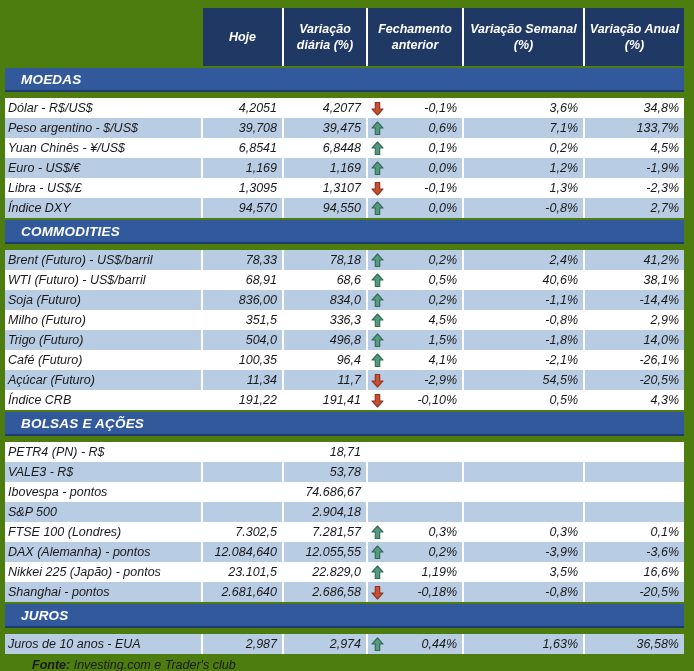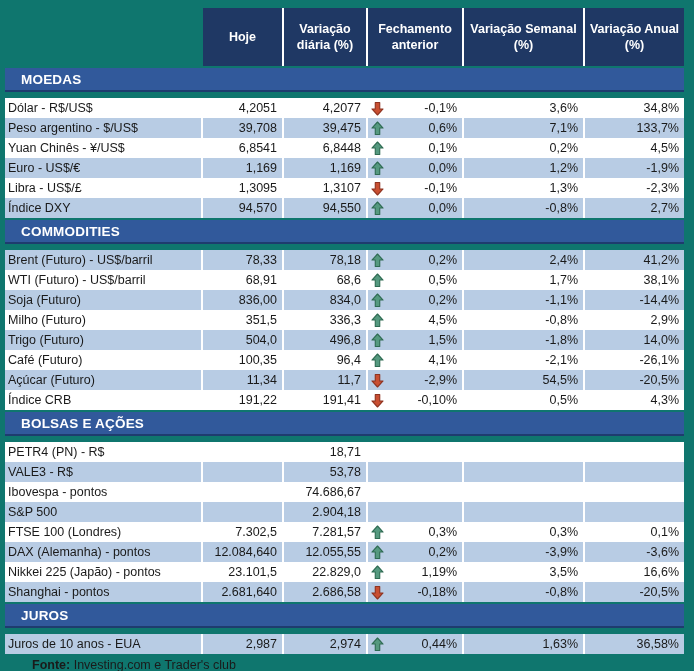--- a/index.html
+++ b/index.html
@@ -1,19 +1,19 @@
 <!DOCTYPE html>
 <html style="--header-bg: #1F3864; --header-text: #FFFFFF; --section-bg: #31599B; --section-border: #1E3C6E; --row-shaded: #B8CCE4; --row-plain: #FFFFFF; --text: #1A1A1A;"><head>
 <meta charset="utf-8">
 <style>
   html,body{margin:0;padding:0;}
   .page{
-    width:694px;height:671px;background:#0f766e;overflow:hidden;
+    width:694px;height:671px;background:#4d7c0f;overflow:hidden;
     font-family:"Liberation Sans",sans-serif;color:var(--text,#1a1a1a);
-    position:relative;box-sizing:border-box;
+    position:relative;box-sizing:border-box;font-style:italic;
   }
   .sheet{width:679px;margin:8px 0 0 5px;}
   .grid-row{
     display:grid;
     grid-template-columns:198px 81px 84px 96px 121px 99px;
   }
   
   .header-row .hcell{
     background:var(--header-bg);color:var(--header-text);
     font-weight:bold;font-size:12.5px;line-height:1.3;
@@ -189,21 +189,21 @@
           <div class="cell num">68,91</div>
           <div class="cell num">68,6</div>
           <div class="cell diaria">
             <span class="arrow">
               <svg width="13" height="15" viewBox="0 0 14 16">
                 <path d="M7 1 L13 7.5 L9.4 7.5 L9.4 14.5 L4.6 14.5 L4.6 7.5 L1 7.5 Z" fill="#55997F" stroke="#2E6B52" stroke-width="1.2" stroke-linejoin="round"></path>
               </svg>
             </span>
             <span class="dval">0,5%</span>
           </div>
-          <div class="cell num">1,7%</div>
+          <div class="cell num">40,6%</div>
           <div class="cell num">38,1%</div>
         </div>
         <div class="grid-row data-row shaded">
           <div class="cell label">Soja (Futuro)</div>
           <div class="cell num">836,00</div>
           <div class="cell num">834,0</div>
           <div class="cell diaria">
             <span class="arrow">
               <svg width="13" height="15" viewBox="0 0 14 16">
                 <path d="M7 1 L13 7.5 L9.4 7.5 L9.4 14.5 L4.6 14.5 L4.6 7.5 L1 7.5 Z" fill="#55997F" stroke="#2E6B52" stroke-width="1.2" stroke-linejoin="round"></path>

